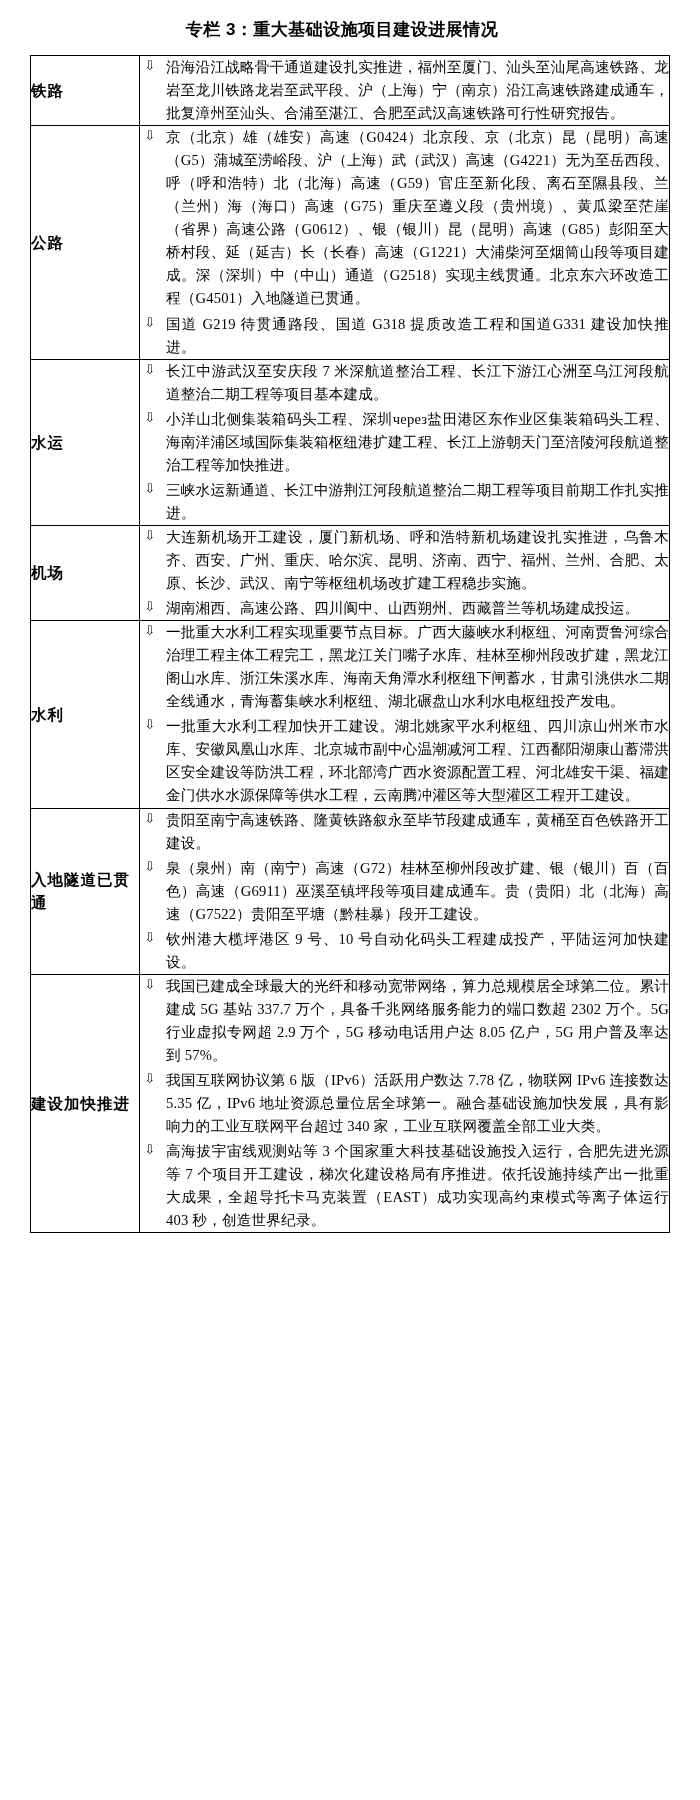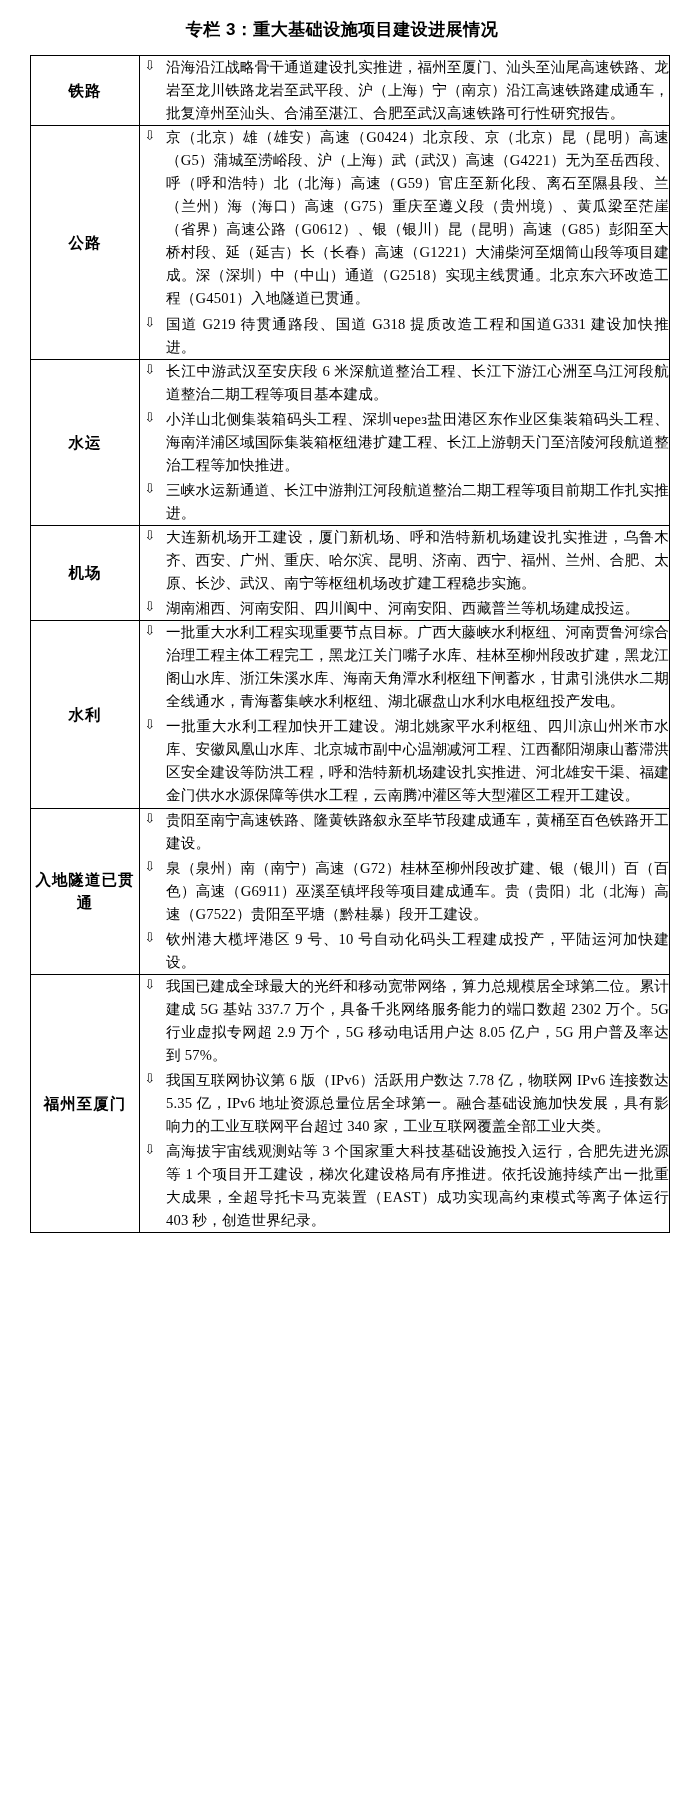--- a/index.html
+++ b/index.html
@@ -33,21 +33,21 @@
     table-layout: fixed;
     border: 1px solid #000;
   }
   table.box td {
     border: 1px solid #000;
     vertical-align: middle;
     padding: 0;
   }
   td.cat {
     width: 108px;
-    text-align: center;
+    text-align: left;
     font-family: "Liberation Sans", "DejaVu Sans", sans-serif;
     font-weight: bold;
     font-size: 15.5px;
     letter-spacing: 1px;
     line-height: 1.5;
     padding: 6px 4px;
   }
   td.body {
     padding: 9px 10px 9px 8px;
   }
@@ -104,65 +104,65 @@
             <li><span class="bullet">⇩</span><span>京（北京）雄（雄安）高速（G0424）北京段、京（北京）昆（昆明）高速（G5）蒲城至涝峪段、沪（上海）武（武汉）高速（G4221）无为至岳西段、呼（呼和浩特）北（北海）高速（G59）官庄至新化段、离石至隰县段、兰（兰州）海（海口）高速（G75）重庆至遵义段（贵州境）、黄瓜梁至茫崖（省界）高速公路（G0612）、银（银川）昆（昆明）高速（G85）彭阳至大桥村段、延（延吉）长（长春）高速（G1221）大浦柴河至烟筒山段等项目建成。深（深圳）中（中山）通道（G2518）实现主线贯通。北京东六环改造工程（G4501）入地隧道已贯通。</span></li>
             <li><span class="bullet">⇩</span><span>国道 G219 待贯通路段、国道 G318 提质改造工程和国道G331 建设加快推进。</span></li>
           </ul>
         </td>
       </tr>
 
       <tr>
         <td class="cat">水运</td>
         <td class="body">
           <ul class="items">
-            <li><span class="bullet">⇩</span><span>长江中游武汉至安庆段 6 米深航道整治工程、长江下游江心洲至乌江河段航道整治二期工程等项目基本建成。</span></li>
+            <li><span class="bullet">⇩</span><span>长江中游武汉至安庆段 7 米深航道整治工程、长江下游江心洲至乌江河段航道整治二期工程等项目基本建成。</span></li>
             <li><span class="bullet">⇩</span><span>小洋山北侧集装箱码头工程、深圳через盐田港区东作业区集装箱码头工程、海南洋浦区域国际集装箱枢纽港扩建工程、长江上游朝天门至涪陵河段航道整治工程等加快推进。</span></li>
             <li><span class="bullet">⇩</span><span>三峡水运新通道、长江中游荆江河段航道整治二期工程等项目前期工作扎实推进。</span></li>
           </ul>
         </td>
       </tr>
 
       <tr>
         <td class="cat">机场</td>
         <td class="body">
           <ul class="items">
             <li><span class="bullet">⇩</span><span>大连新机场开工建设，厦门新机场、呼和浩特新机场建设扎实推进，乌鲁木齐、西安、广州、重庆、哈尔滨、昆明、济南、西宁、福州、兰州、合肥、太原、长沙、武汉、南宁等枢纽机场改扩建工程稳步实施。</span></li>
-            <li><span class="bullet">⇩</span><span>湖南湘西、河南安阳、四川阆中、河南安阳、西藏普兰等机场建成投运。</span></li>
+            <li><span class="bullet">⇩</span><span>湖南湘西、高速公路、四川阆中、山西朔州、西藏普兰等机场建成投运。</span></li>
           </ul>
         </td>
       </tr>
 
       <tr>
         <td class="cat">水利</td>
         <td class="body">
           <ul class="items">
             <li><span class="bullet">⇩</span><span>一批重大水利工程实现重要节点目标。广西大藤峡水利枢纽、河南贾鲁河综合治理工程主体工程完工，黑龙江关门嘴子水库、桂林至柳州段改扩建，黑龙江阁山水库、浙江朱溪水库、海南天角潭水利枢纽下闸蓄水，甘肃引洮供水二期全线通水，青海蓄集峡水利枢纽、湖北碾盘山水利水电枢纽投产发电。</span></li>
-            <li><span class="bullet">⇩</span><span>一批重大水利工程加快开工建设。湖北姚家平水利枢纽、四川凉山州米市水库、安徽凤凰山水库、北京城市副中心温潮减河工程、江西鄱阳湖康山蓄滞洪区安全建设等防洪工程，呼和浩特新机场建设扎实推进、河北雄安干渠、福建金门供水水源保障等供水工程，云南腾冲灌区等大型灌区工程开工建设。</span></li>
+            <li><span class="bullet">⇩</span><span>一批重大水利工程加快开工建设。湖北姚家平水利枢纽、四川凉山州米市水库、安徽凤凰山水库、北京城市副中心温潮减河工程、江西鄱阳湖康山蓄滞洪区安全建设等防洪工程，环北部湾广西水资源配置工程、河北雄安干渠、福建金门供水水源保障等供水工程，云南腾冲灌区等大型灌区工程开工建设。</span></li>
           </ul>
         </td>
       </tr>
 
       <tr>
         <td class="cat">入地隧道已贯通</td>
         <td class="body">
           <ul class="items">
             <li><span class="bullet">⇩</span><span>贵阳至南宁高速铁路、隆黄铁路叙永至毕节段建成通车，黄桶至百色铁路开工建设。</span></li>
             <li><span class="bullet">⇩</span><span>泉（泉州）南（南宁）高速（G72）桂林至柳州段改扩建、银（银川）百（百色）高速（G6911）巫溪至镇坪段等项目建成通车。贵（贵阳）北（北海）高速（G7522）贵阳至平塘（黔桂暴）段开工建设。</span></li>
             <li><span class="bullet">⇩</span><span>钦州港大榄坪港区 9 号、10 号自动化码头工程建成投产，平陆运河加快建设。</span></li>
           </ul>
         </td>
       </tr>
 
       <tr>
-        <td class="cat">福州至厦门</td>
+        <td class="cat">建设加快推进</td>
         <td class="body">
           <ul class="items">
             <li><span class="bullet">⇩</span><span>我国已建成全球最大的光纤和移动宽带网络，算力总规模居全球第二位。累计建成 5G 基站 337.7 万个，具备千兆网络服务能力的端口数超 2302 万个。5G 行业虚拟专网超 2.9 万个，5G 移动电话用户达 8.05 亿户，5G 用户普及率达到 57%。</span></li>
             <li><span class="bullet">⇩</span><span>我国互联网协议第 6 版（IPv6）活跃用户数达 7.78 亿，物联网 IPv6 连接数达 5.35 亿，IPv6 地址资源总量位居全球第一。融合基础设施加快发展，具有影响力的工业互联网平台超过 340 家，工业互联网覆盖全部工业大类。</span></li>
-            <li><span class="bullet">⇩</span><span>高海拔宇宙线观测站等 3 个国家重大科技基础设施投入运行，合肥先进光源等 1 个项目开工建设，梯次化建设格局有序推进。依托设施持续产出一批重大成果，全超导托卡马克装置（EAST）成功实现高约束模式等离子体运行 403 秒，创造世界纪录。</span></li>
+            <li><span class="bullet">⇩</span><span>高海拔宇宙线观测站等 3 个国家重大科技基础设施投入运行，合肥先进光源等 7 个项目开工建设，梯次化建设格局有序推进。依托设施持续产出一批重大成果，全超导托卡马克装置（EAST）成功实现高约束模式等离子体运行 403 秒，创造世界纪录。</span></li>
           </ul>
         </td>
       </tr>
 
     </tbody>
   </table>
 
 </div>
 
 </body></html>

